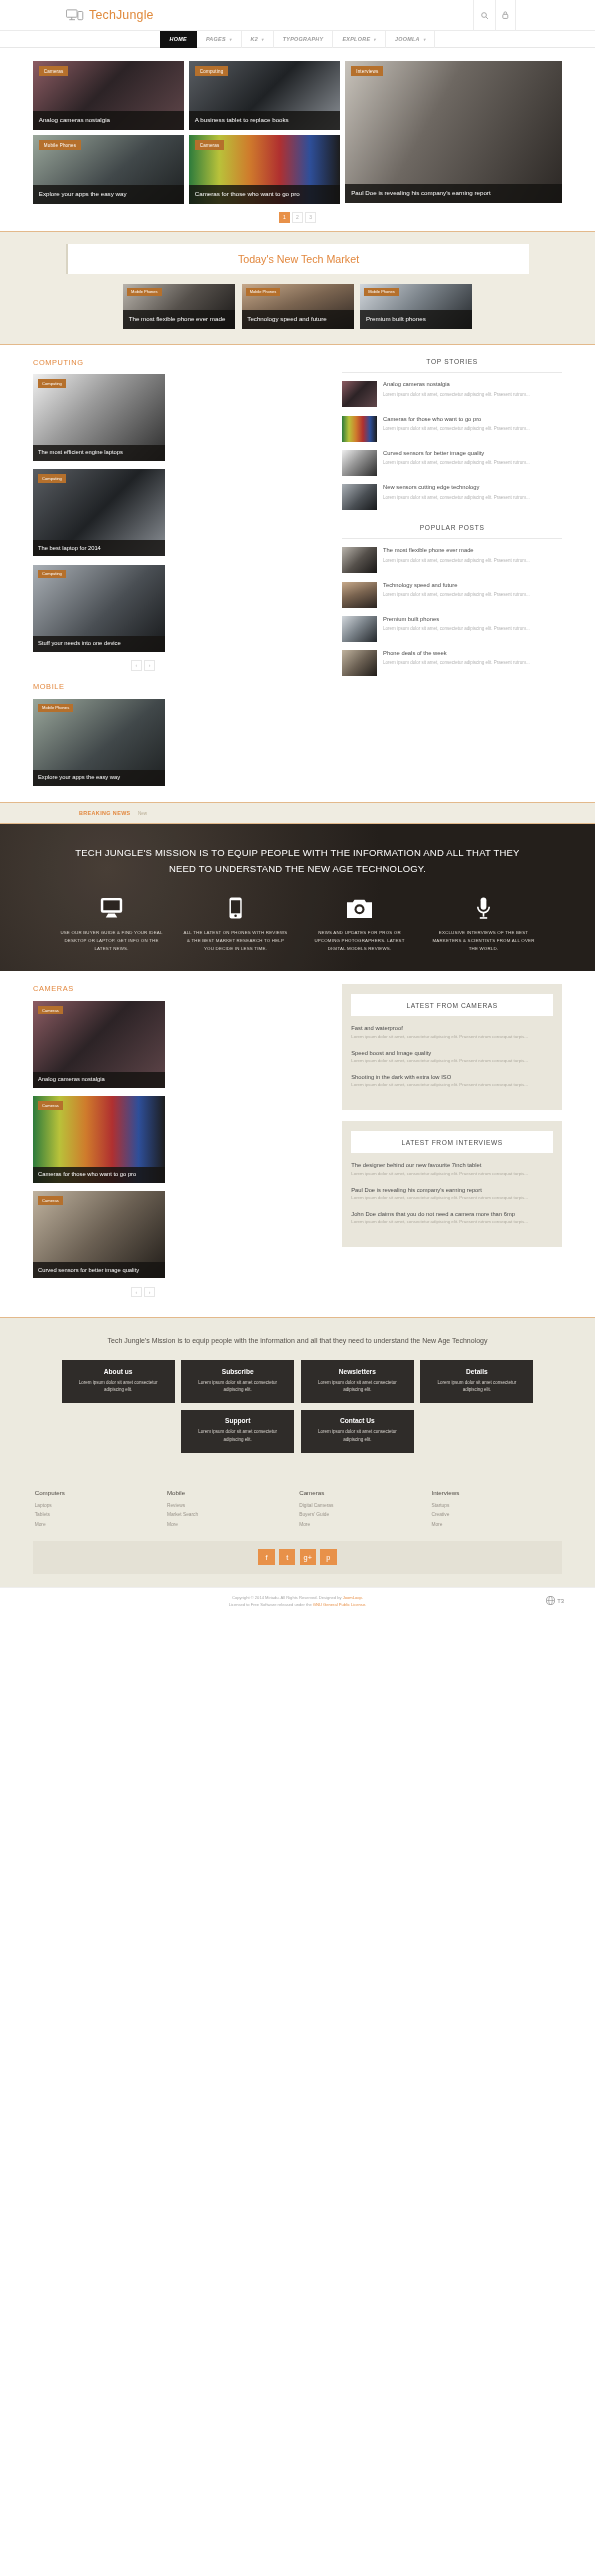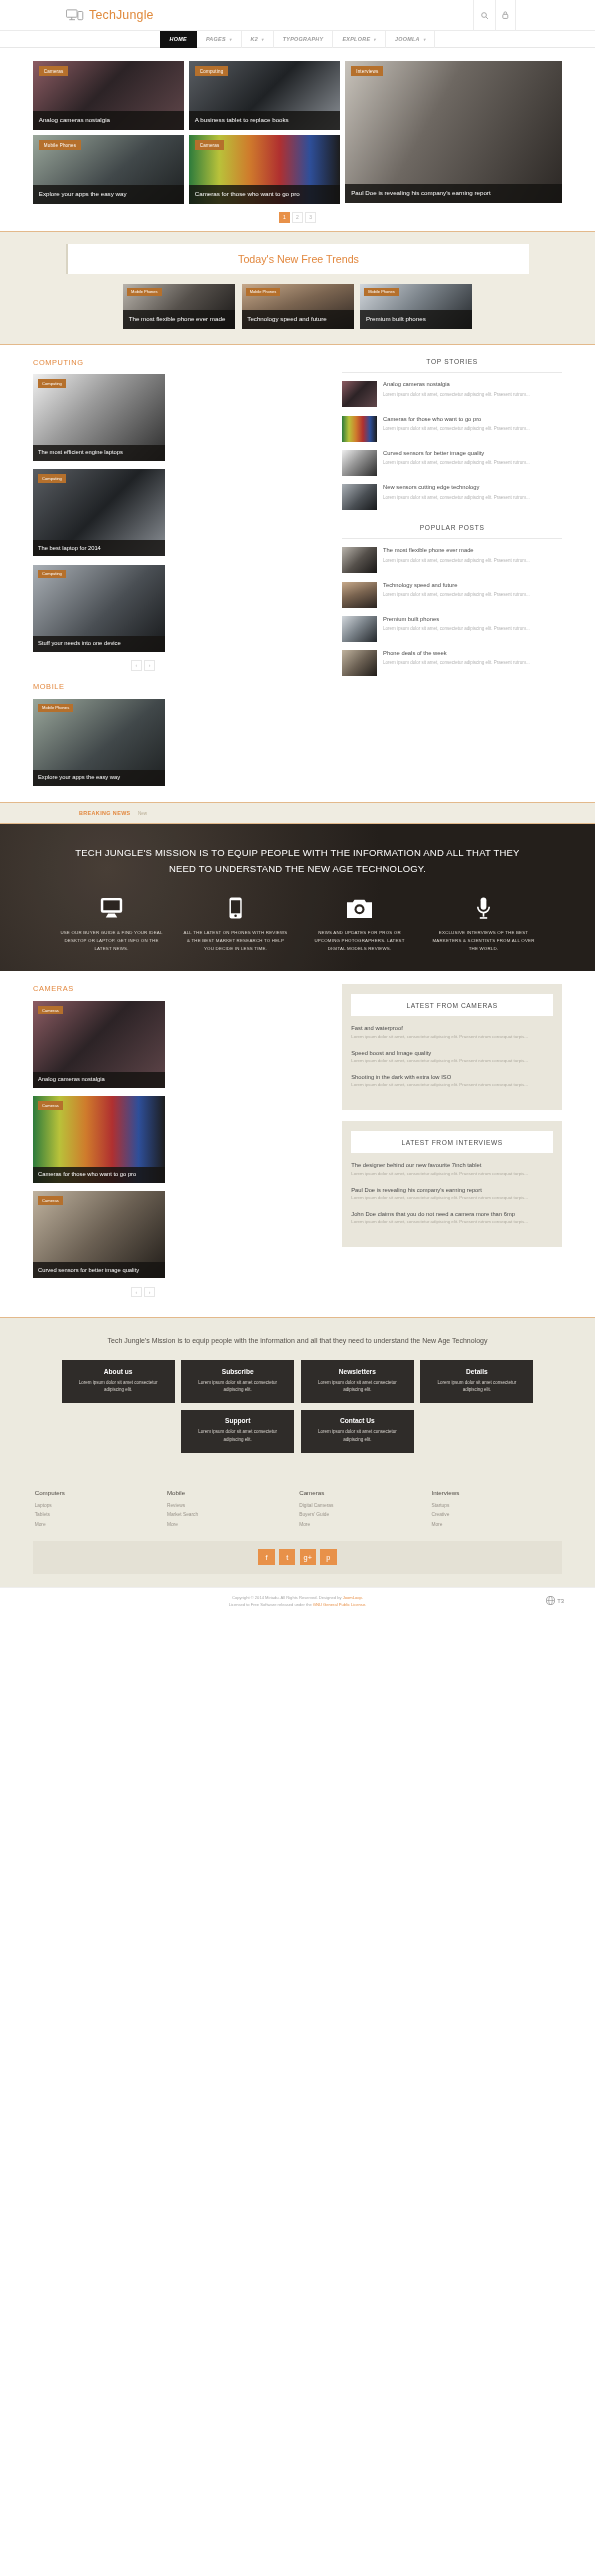--- a/index.html
+++ b/index.html
@@ -222,21 +222,21 @@
     <div class="pager" id="hero-pager">
         <div class="pg on">1</div>
         <div class="pg">2</div>
         <div class="pg">3</div>
       </div>
   </div>
 
   <div class="trends">
     <div class="container">
       <div class="trend-title-box">
-        <span class="trend-title">Today's New Free Trends</span>
+        <span class="trend-title">Today's New Tech Market</span>
       </div>
       <div class="trend-grid">
         <div class="t-card im6">
           <span class="t-tag">Mobile Phones</span>
           <div class="cap">The most flexible phone ever made</div>
         </div>
         <div class="t-card im7">
           <span class="t-tag">Mobile Phones</span>
           <div class="cap">Technology speed and future</div>
         </div>

